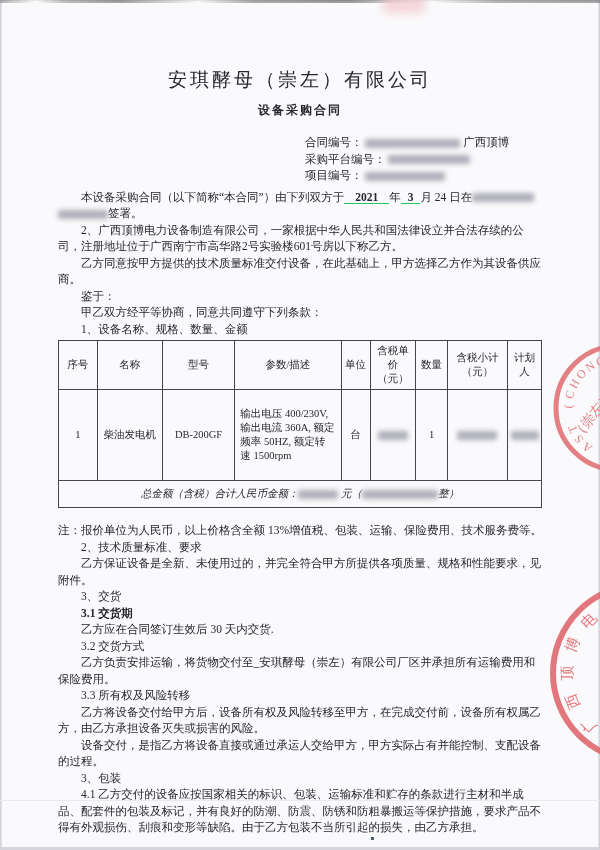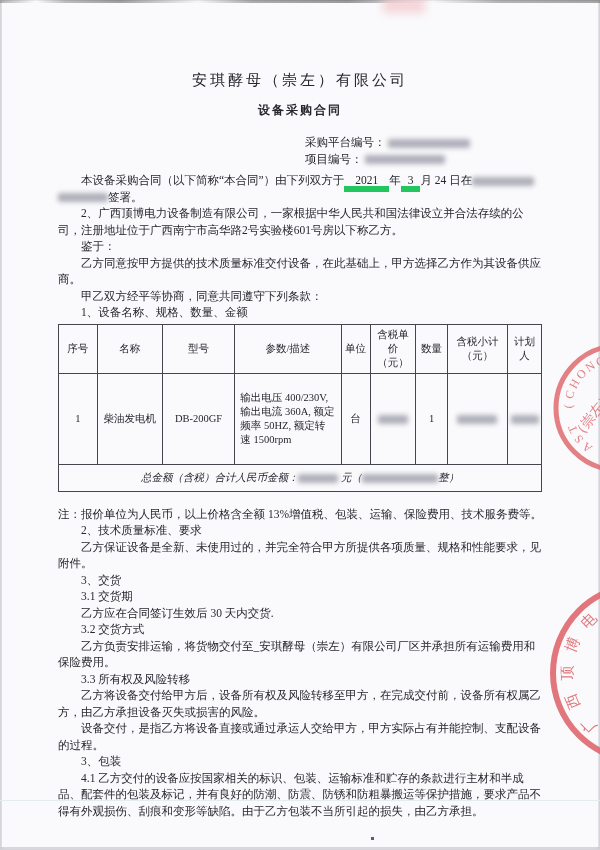--- a/index.html
+++ b/index.html
@@ -9,31 +9,31 @@
     font-family:"Liberation Serif","DejaVu Serif",serif;
     box-shadow:inset 0 0 0 1px #d4d4da, inset 2px 0 0 rgba(140,145,160,.25),
                inset -2px 0 0 rgba(140,145,160,.22), inset 0 -3px 0 rgba(120,130,145,.28);
   }
   .top-edge{position:absolute;top:0;left:0;right:0;height:3px;opacity:.55;filter:blur(.7px);
     background:linear-gradient(90deg,#777 0%,#fdfdfd 6%,#8a8a8a 11%,#565656 20%,#f5f5f5 33%,#6d6d6d 42%,#4c4c4c 58%,#f8f8f8 72%,#7c7c7c 83%,#606060 100%);}
   .pink-smudge{position:absolute;left:383px;top:-2px;width:42px;height:15px;background:#f3c9ce;filter:blur(5px);opacity:.8;}
   .hline-low{position:absolute;top:800px;left:0;width:100%;height:1px;background:#e3edef;}
   .speck{position:absolute;left:371px;top:837px;width:3px;height:3px;background:#51606c;}
   .content{position:absolute;left:58px;top:70px;width:484px;font-size:11.5px;line-height:16.5px;}
-  .t-company{text-align:center;font-size:15px;letter-spacing:3px;line-height:20px;}
+  .t-company{text-align:center;font-size:19px;letter-spacing:3px;line-height:20px;}
   .t-doc{text-align:center;font-size:12px;font-weight:bold;letter-spacing:2px;line-height:24px;margin-top:8px;}
   .numbers{margin-left:247px;margin-top:12px;margin-bottom:5px;}
   .numbers .nrow{white-space:nowrap;}
   p{margin:0;}
   .ind{text-indent:2em;}
-  .u{border-bottom:6px solid #22c55e;}
+  .u{border-bottom:1px solid #22c55e;font-weight:bold;}
   .u.year{padding:0 11px;}
   .u.month{padding:0 7px;}
   .rd{display:inline-block;height:9px;border-radius:2px;background:#aeafb9;filter:blur(2.6px);vertical-align:middle;}
-  .bold{font-weight:normal;}
+  .bold{font-weight:bold;}
   table.equip{border-collapse:collapse;width:100%;margin-top:3px;font-size:10.5px;table-layout:fixed;}
   table.equip td,table.equip th{border:1px solid #45454d;text-align:center;vertical-align:middle;
     padding:2px 2px;font-weight:normal;line-height:14px;}
   table.equip td.params{text-align:left;padding:12px 5px;}
   table.equip tr.hdr th{height:44px;}
   table.equip tr.main td{height:66px;}
   table.equip tr.total td{height:22px;border-top:1px solid #45454d;font-style:italic;}
   .after-table{margin-top:14px;}
   .seal{position:absolute;opacity:.85;pointer-events:none;}
   .seal-top{left:546px;top:336px;}
@@ -48,39 +48,44 @@
   <div class="hline-low"></div>
   <div class="speck"></div>
 
   <div class="content">
 
     <div class="t-company">安琪酵母（崇左）有限公司</div>
     <div class="t-doc">设备采购合同</div>
 
     <div class="numbers">
       <div class="nrow">
+        <span>合同编号：</span>
+        <span class="rd" style="width:95px"></span>
+        <span>广西顶博</span>
+      </div>
+      <div class="nrow">
         <span>采购平台编号：</span>
         <span class="rd" style="width:82px"></span>
       </div>
       <div class="nrow">
         <span>项目编号：</span>
         <span class="rd" style="width:80px"></span>
       </div>
     </div>
 
     <p class="ind">
       <span>本设备采购合同（以下简称“本合同”）由下列双方于</span><span class="u year">2021</span><span>年</span><span class="u month">3</span><span>月 24 日在</span><span class="rd" style="width:62px"></span><br>
       <span class="rd" style="width:50px"></span><span>签署。</span>
     </p>
 
 
     <p class="ind">2、广西顶博电力设备制造有限公司，一家根据中华人民共和国法律设立并合法存续的公司，注册地址位于广西南宁市高华路2号实验楼601号房以下称乙方。</p>
 
+    <p class="ind">乙方同意按甲方提供的技术质量标准交付设备，在此基础上，甲方选择乙方作为其设备供应商。</p>
     <p class="ind">鉴于：</p>
-    <p class="ind">乙方同意按甲方提供的技术质量标准交付设备，在此基础上，甲方选择乙方作为其设备供应商。</p>
     <p class="ind">甲乙双方经平等协商，同意共同遵守下列条款：</p>
     <p class="ind">1、设备名称、规格、数量、金额</p>
 
     <table class="equip">
       <colgroup>
         <col style="width:8%">
           <col style="width:13.5%">
           <col style="width:15%">
         <col style="width:22%">
           <col style="width:6%">

